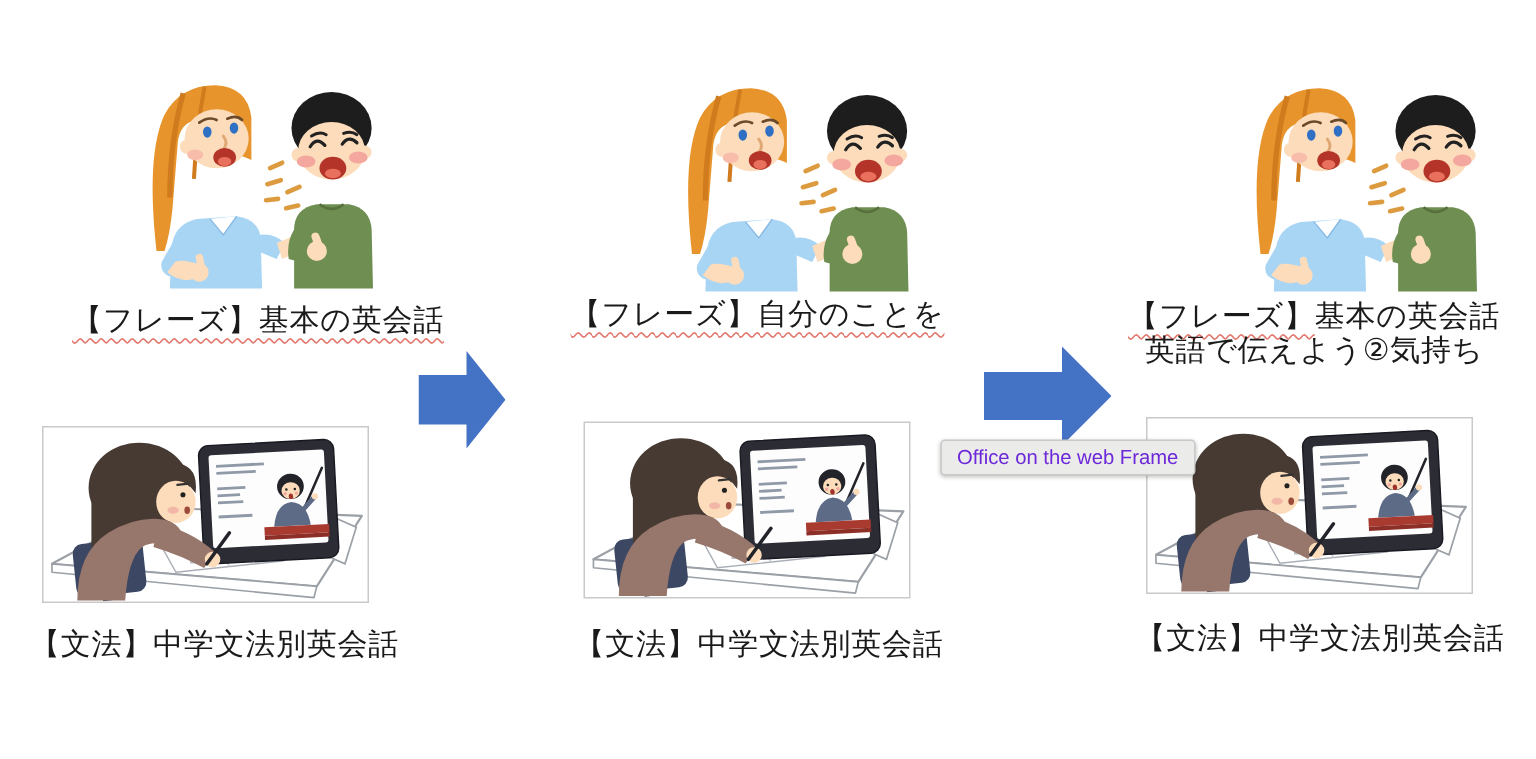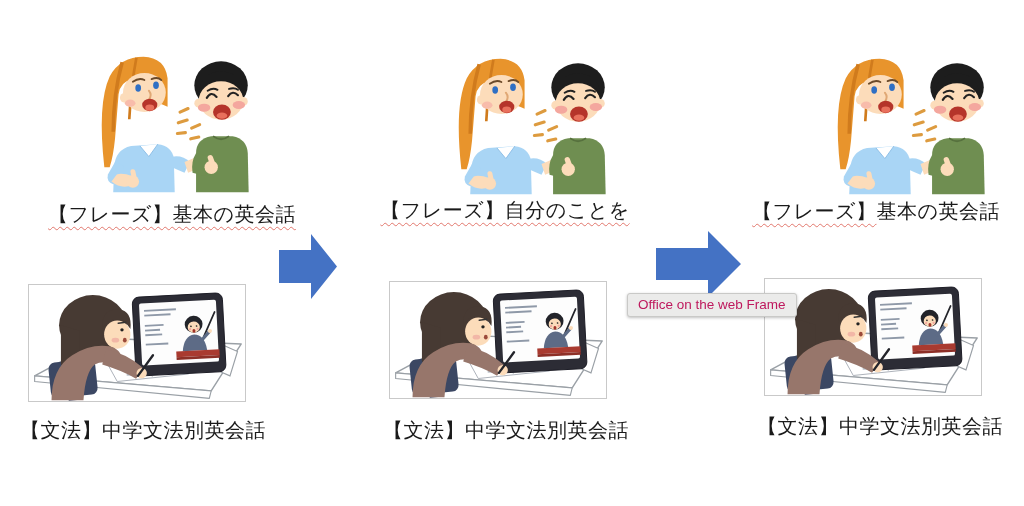--- a/index.html
+++ b/index.html
@@ -38,21 +38,21 @@
   #study-3 { left:764px; top:278px; }
   .study-img svg, .talk-img svg { width:100%; height:100%; display:block; }
 
   .arrow { position:absolute; }
   #arrow-1 { left:279px; top:234px; width:58px; height:65px; }
   #arrow-2 { left:656px; top:231px; width:85px; height:66px; }
 
   .tooltip {
     position:absolute; left:627px; top:293px; z-index:5;
     background:#ebebea; border:1px solid #c9c9c7; border-radius:3px;
-    padding:3px 10px 4px; font-size:13.5px; color:#be185d; white-space:nowrap;
+    padding:3px 10px 4px; font-size:13.5px; color:#6d28d9; white-space:nowrap;
     box-shadow:0 1px 3px rgba(0,0,0,0.25);
   }
 </style>
 </head>
 <body>
 
 <div class="stage">
 
   <svg width="0" height="0" style="position:absolute" aria-hidden="true">
     <defs>
@@ -216,20 +216,21 @@
 
   <div class="tooltip">Office on the web Frame</div>
 
   <div class="talk-img" id="talk-3">
     <svg viewBox="0 0 220 160">
         <use href="#talk-art"></use>
       </svg>
   </div>
   <div class="caption phrase" id="phrase-3">
     <span class="squiggle">【フレーズ】</span><span>基本の英会話</span><br>
+    <span>英語で伝えよう②気持ち</span>
   </div>
   <div class="study-img" id="study-3">
     <svg viewBox="0 0 230 122">
         <use href="#study-art"></use>
       </svg>
   </div>
   <div class="caption grammar" id="grammar-3">
     <span>【文法】中学文法別英会話</span><br>
   </div>
 

